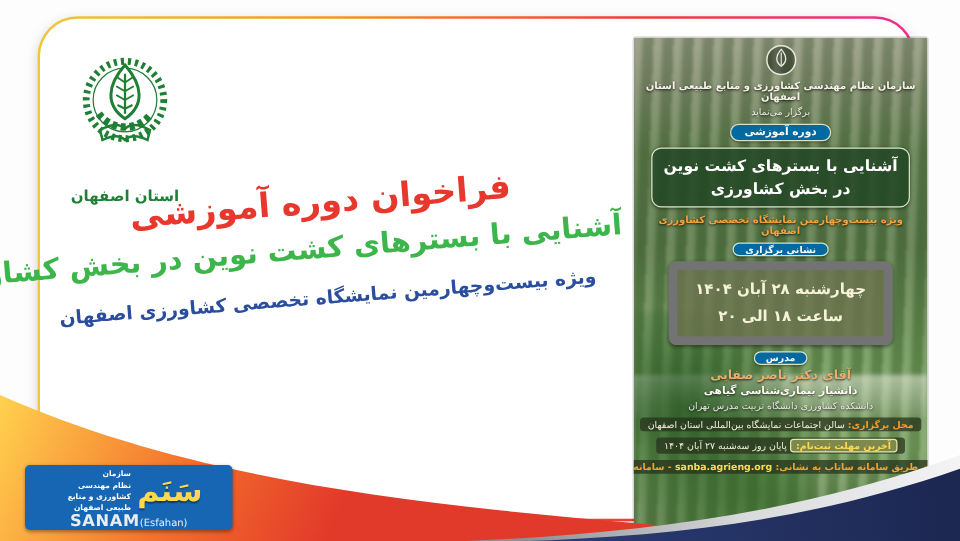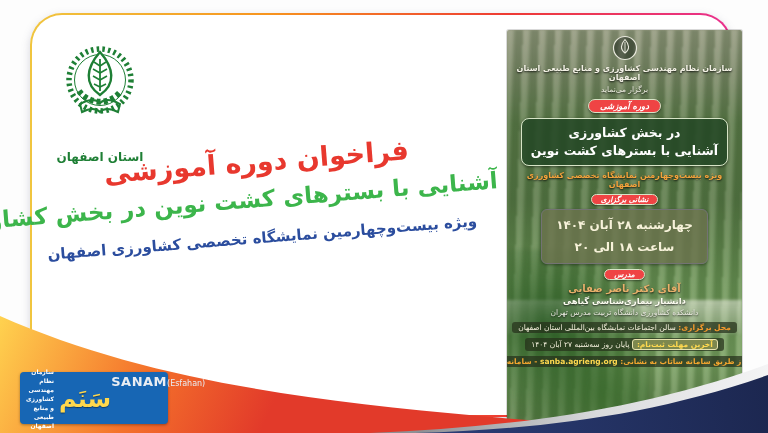--- a/index.html
+++ b/index.html
@@ -51,34 +51,33 @@
     filter:blur(2px);}
   .poster-content{
     position:relative;z-index:1;height:100%;box-sizing:border-box;
     display:flex;flex-direction:column;align-items:center;
     direction:rtl;text-align:center;color:#fff;padding:5px 6px 4px;
   }
   .poster-content > *{flex:0 0 auto;}
   .p-org{font-size:8px;font-weight:700;color:#f4f2e6;text-shadow:0 1px 2px rgba(0,0,0,.8);margin-top:3px;}
   .p-presents{font-size:7.5px;color:#efefe2;text-shadow:0 1px 2px rgba(0,0,0,.8);margin-top:3px;}
   .pill{
-    display:inline-block;background:#ef4444;border:1px solid #d6e4c6;border-radius:10px;
+    display:inline-block;background:#0369a1;border:1px solid #d6e4c6;border-radius:10px;
     padding:1px 11px;font-size:8.5px;font-weight:700;color:#fff;margin-top:5px;
     box-shadow:0 1px 2px rgba(0,0,0,.4);
-    font-style:italic;
   }
   .pill.small{font-size:7.5px;padding:0 9px;}
   .course-box{
     background:rgba(36,72,38,.88);border:1px solid #d6e4c6;border-radius:8px;
     padding:5px 9px;margin-top:5px;font-size:12.5px;font-weight:700;line-height:1.45;color:#fff;
     box-shadow:0 1px 3px rgba(0,0,0,.45);
   }
   .p-special{font-size:8px;font-weight:700;color:#f2a23c;text-shadow:0 1px 2px rgba(0,0,0,.8);margin-top:5px;}
   .date-box{
-    background:rgba(108,115,78,.80);border:1px solid #737373;border-radius:6px;
+    background:rgba(108,115,78,.80);border:7px solid #737373;border-radius:6px;
     padding:5px 14px;margin-top:4px;font-size:12px;font-weight:700;line-height:1.8;color:#f7f2da;
     box-shadow:0 1px 3px rgba(0,0,0,.4);
   }
   .p-name{font-size:10px;font-weight:700;color:#e8b06a;text-shadow:0 1px 2px rgba(0,0,0,.8);margin-top:3px;}
   .p-ititle{font-size:8.5px;font-weight:700;color:#fdfdf2;text-shadow:0 1px 2px rgba(0,0,0,.8);margin-top:2px;}
   .p-affil{font-size:7.5px;color:#e9e9df;text-shadow:0 1px 2px rgba(0,0,0,.8);margin-top:2px;}
   .strip{
     display:inline-block;background:rgba(38,48,26,.72);border-radius:3px;
     padding:1px 6px;font-size:7.5px;color:#f4f0dc;margin-top:5px;white-space:nowrap;
   }
@@ -88,24 +87,24 @@
     padding:0 4px;color:#ffd94f;font-weight:700;text-align:center;
   }
   .reg-line{color:#f1a52f;font-weight:700;}
   .reg-line .url{color:#ffd94f;}
 
   
   .waves{position:absolute;left:0;top:0;width:768px;height:433px;z-index:3;pointer-events:none;}
 
   
   .sanam{
-    position:absolute;left:20px;top:372px;width:148px;height:52px;z-index:4;
+    position:absolute;left:20px;top:372px;width:166px;height:52px;z-index:4;
     background:#1766b4;border-radius:4px;box-sizing:border-box;
-    display:flex;justify-content:space-between;
-    padding:3px 6px 2px;box-shadow:0 1px 3px rgba(0,0,0,.35);
+    display:flex;flex-direction:column;justify-content:space-between;
+    padding:3px 24px 2px;box-shadow:0 1px 3px rgba(0,0,0,.35);
   }
   .sanam-top{display:flex;direction:rtl;align-items:center;justify-content:center;gap:5px;}
   .sanam-fa{font-size:24px;font-weight:700;color:#ffd84d;line-height:1;text-shadow:0 1px 1px rgba(0,0,0,.4);}
   .sanam-org{direction:rtl;text-align:right;color:#fff;font-size:6px;line-height:1.5;font-weight:700;}
   .sanam-en{color:#e9edf2;text-align:center;font-weight:700;font-size:13px;line-height:1;letter-spacing:.5px;}
   .sanam-en .suffix{font-size:8px;font-weight:400;letter-spacing:0;}
 </style>
 </head>
 <body>
 
@@ -143,22 +142,22 @@
     <div class="poster-content">
       <svg width="26" height="26" viewBox="0 0 26 26">
         <circle cx="13" cy="13" r="11.5" fill="rgba(15,25,15,.45)" stroke="#e9e9dd" stroke-width="1.2"></circle>
         <path d="M13 4.5 C8.5 9.5 8 14.5 13 18 C18 14.5 17.5 9.5 13 4.5 Z" fill="none" stroke="#e9e9dd" stroke-width="1.1"></path>
         <path d="M13 7 L13 17" stroke="#e9e9dd" stroke-width="0.9"></path>
       </svg>
       <div class="p-org">سازمان نظام مهندسی کشاورزی و منابع طبیعی استان اصفهان</div>
       <div class="p-presents">برگزار می‌نماید</div>
       <div class="pill">دوره آموزشی</div>
       <div class="course-box">
+        <div>آشنایی با بسترهای کشت نوین</div>
         <div>در بخش کشاورزی</div>
-        <div>آشنایی با بسترهای کشت نوین</div>
       </div>
       <div class="p-special">ویژه بیست‌وچهارمین نمایشگاه تخصصی کشاورزی اصفهان</div>
       <div class="pill small">نشانی برگزاری</div>
       <div class="date-box">
         <div>چهارشنبه ۲۸ آبان ۱۴۰۴</div>
         <div>ساعت ۱۸ الی ۲۰</div>
       </div>
       <div class="pill small">مدرس</div>
       <div class="p-name">آقای دکتر ناصر صفایی</div>
       <div class="p-ititle">دانشیار بیماری‌شناسی گیاهی</div>

